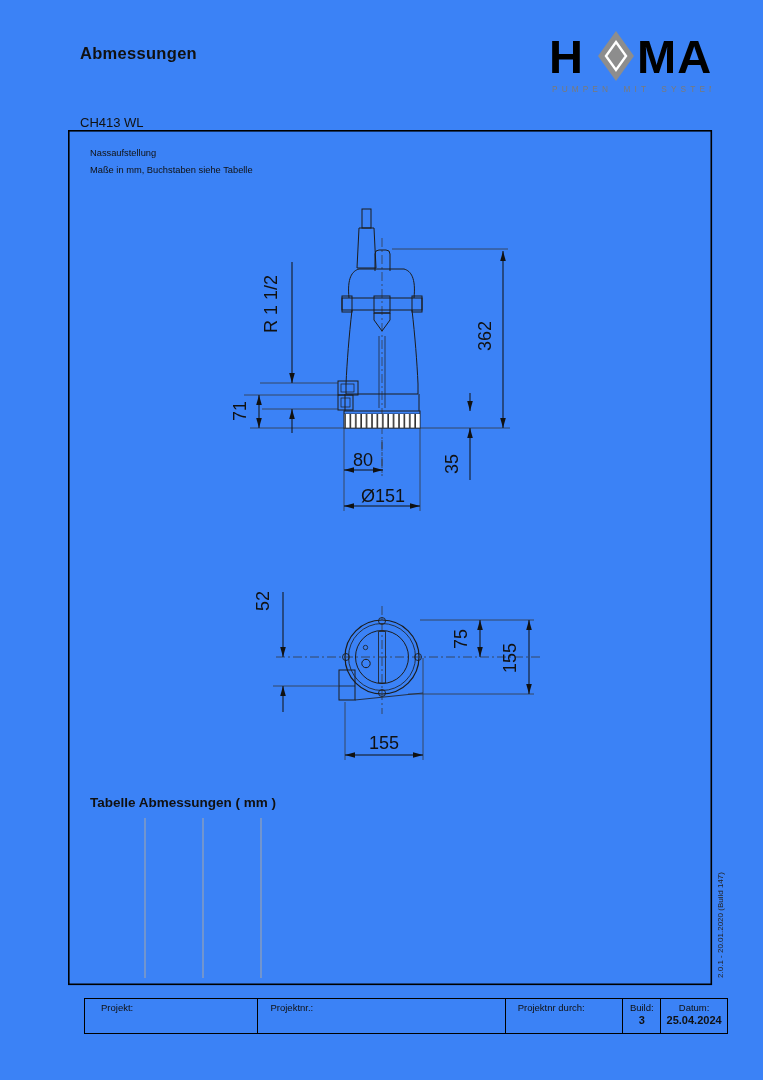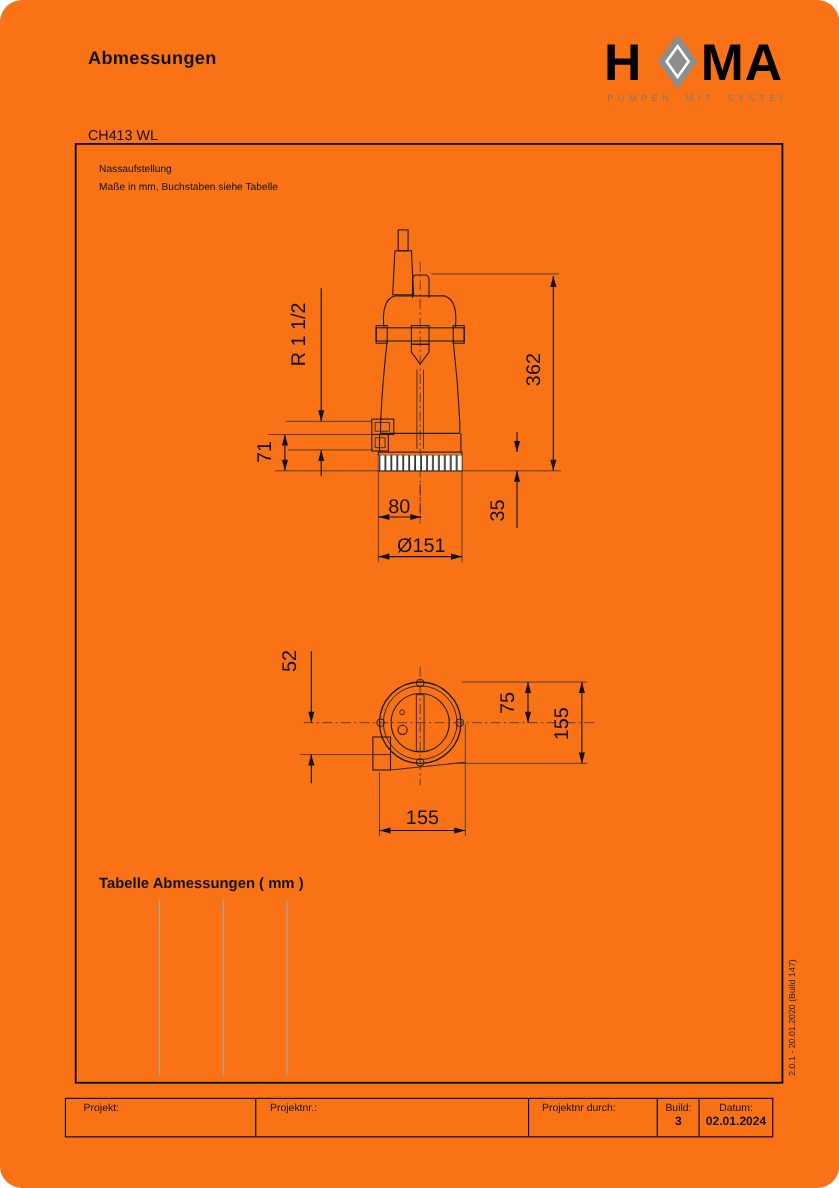--- a/index.html
+++ b/index.html
@@ -1,24 +1,24 @@
 <!DOCTYPE html>
 <html><head>
 <meta charset="utf-8">
 <style>
   html,body{margin:0;padding:0;background:#fff;}
-  .page{position:relative;width:763px;height:1080px;background:#f97316;
-        font-family:"Liberation Sans",sans-serif;color:#111;overflow:hidden;border-radius:20px;}
+  .page{position:relative;width:763px;height:1080px;background:#3b82f6;
+        font-family:"Liberation Sans",sans-serif;color:#111;overflow:hidden;}
   .title{position:absolute;left:80px;top:44px;font-size:16.5px;font-weight:bold;letter-spacing:.3px;}
   .subtitle{position:absolute;left:80px;top:81px;font-size:13px;margin-top:34px;}
   .logo{position:absolute;left:551px;top:30px;width:160px;height:66px;}
   .drawing{position:absolute;left:0;top:0;}
   .version{position:absolute;left:720px;top:925px;transform:translate(-50%,-50%) rotate(-90deg);
            white-space:nowrap;font-size:8px;color:#222;}
-  .footer{position:absolute;left:59px;top:998px;width:644px;height:36px;border:1.6px solid #000;
+  .footer{position:absolute;left:84px;top:998px;width:644px;height:36px;border:1.6px solid #000;
           display:flex;box-sizing:border-box;}
   .fcell{box-sizing:border-box;border-left:1.2px solid #000;padding-top:3px;position:relative;}
   .fcell:first-child{border-left:none;}
   .flabel{font-size:9.5px;color:#111;padding-left:12px;}
   .fcell.c1 .flabel{padding-left:16px;}
   .fcell.small{text-align:center;}
   .fcell.small .flabel{padding-left:0;}
   .fvalue{font-size:11px;font-weight:bold;text-align:center;margin-top:1px;}
   svg text{font-family:"Liberation Sans",sans-serif;}
 </style>
@@ -186,17 +186,17 @@
     </div>
     <div class="fcell" style="width:118px">
       <div class="flabel">Projektnr durch:</div>
     </div>
     <div class="fcell small" style="width:38px">
       <div class="flabel">Build:</div>
       <div class="fvalue">3</div>
     </div>
     <div class="fcell small" style="width:67px">
       <div class="flabel">Datum:</div>
-      <div class="fvalue">02.01.2024</div>
+      <div class="fvalue">25.04.2024</div>
     </div>
   </div>
 
 </div>
 
 </body></html>

